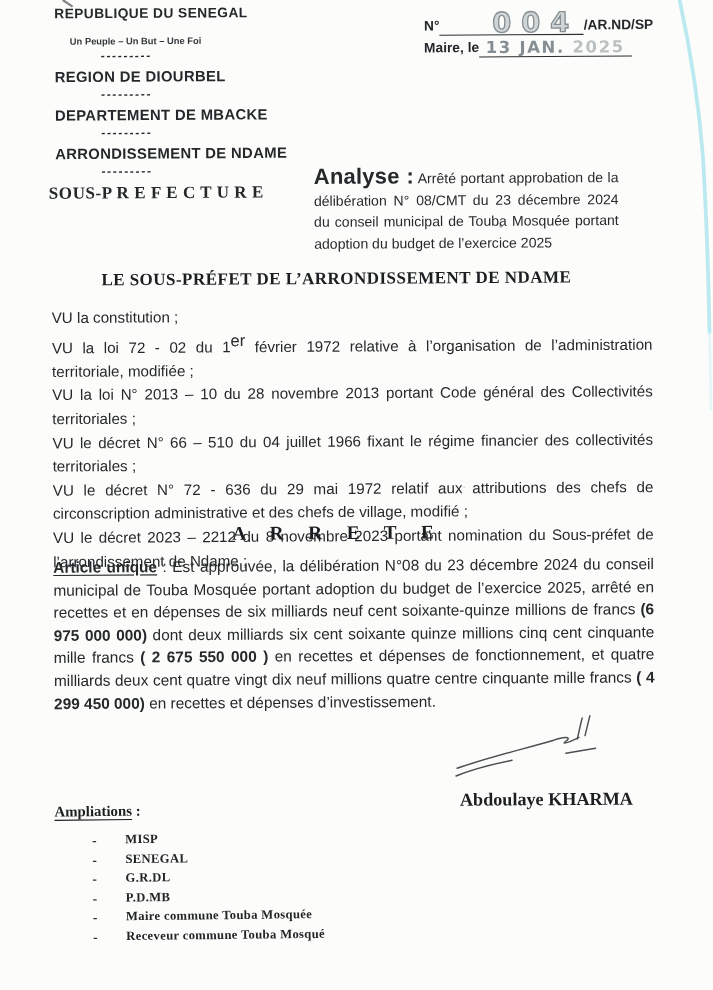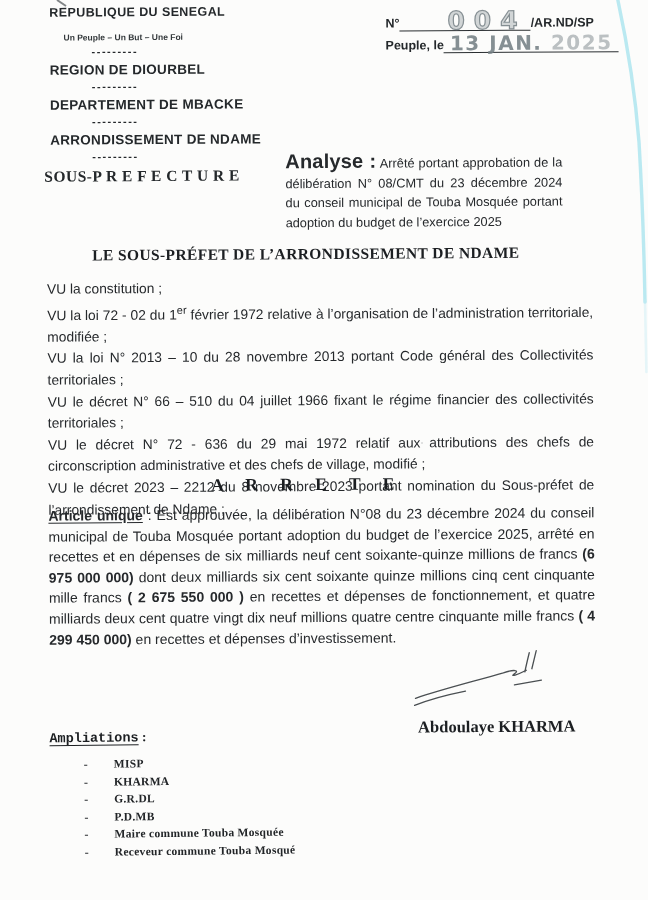--- a/index.html
+++ b/index.html
@@ -26,40 +26,40 @@
   .dateline { position:absolute; left:388px; top:34px; white-space:nowrap; }
   .nr-label { font-size:12.5px; font-weight:700; }
   .u-slot { display:inline-block; border-bottom:1.6px solid #2a2e31; vertical-align:bottom; }
   .stamp-digits {
     font-family:"DejaVu Sans", sans-serif; font-weight:700; font-size:25px; line-height:22px;
     letter-spacing:9px; color:rgba(130,141,146,0.35);
     -webkit-text-stroke:1.2px rgba(116,127,132,0.85);
     display:inline-block; padding:0 4px 0 8px; transform:translateY(3px);margin-left:40px;
   }
   .stamp-date {
-    font-family:"DejaVu Sans", sans-serif; font-weight:700; font-size:20px; line-height:16px;
+    font-family:"DejaVu Sans", sans-serif; font-weight:700; font-size:15px; line-height:16px;
     letter-spacing:1.5px; color:rgba(116,127,132,0.88);
     display:inline-block; padding:0 6px; transform:translateY(2px);
   }
   .stamp-date .faded { opacity:0.55; }
 
   
   .analyse { position:absolute; left:287px; top:152px; width:277px; text-align:justify;
              font-size:12.8px; line-height:19.5px; color:#26292c; }
   .analyse-label { font-size:20px; font-weight:700; letter-spacing:0.2px; }
 
   
   .doc-title { position:absolute; left:0; top:245px; width:614px; text-align:center;
                font-family:"Liberation Serif", serif; font-weight:700; font-size:15.5px;
                letter-spacing:0.4px; color:#1c1f22; }
 
   
   .vu-block { position:absolute; left:48px; top:277px; width:546px; }
   .vu-line { text-align:justify; font-size:13.8px; line-height:21.6px; color:#26292c; }
-  .vu-line sup { font-size:11px; }
+  .vu-line sup { font-size:15px; }
 
   
   .arrete { position:absolute; left:0; top:474px; width:614px; text-align:center;
             font-family:"Liberation Serif", serif; font-weight:700; font-size:17.5px;
             letter-spacing:9px; color:#1b1e21; }
 
   
   .article { position:absolute; left:48px; top:504px; width:546px; text-align:justify;
              font-size:14px; line-height:20.6px; color:#26292c; }
   .article-label { font-weight:700; text-decoration:underline; text-underline-offset:2px;margin-top:28px; }
@@ -67,21 +67,21 @@
 
   
   .sig-svg { position:absolute; left:412px; top:648px; }
   .signer { position:absolute; left:405px; top:718px; width:180px; text-align:center;
             font-family:"Liberation Serif", serif; font-weight:700; font-size:16.5px; color:#1c1f22; }
 
   
   .ampliations { position:absolute; left:48px; top:728px; transform:rotate(-0.3deg); }
   .amp-label { font-family:"Liberation Serif", serif; font-weight:700; font-size:13.5px;
                color:#1c1f22; }
-  .amp-label .u { text-decoration:underline; text-underline-offset:3px;font-family:Liberation Mono, monospace; }
+  .amp-label .u { text-decoration:underline; text-underline-offset:3px; }
   .amp-list { margin:10px 0 0 34px; }
   .amp-item { display:flex; gap:26px; line-height:17.5px; }
   .amp-dash { font-family:"Liberation Serif", serif; font-weight:700; font-size:12px; color:#2a2e31; }
   .amp-text { font-family:"Liberation Serif", serif; font-weight:700; font-size:11.5px;
               letter-spacing:0.3px; color:#222528; }
 
   
   .artifact-layer { position:absolute; inset:0; pointer-events:none; }
   .speck { position:absolute; background:rgba(70,75,78,0.5); border-radius:50%; }
 </style>
@@ -102,21 +102,21 @@
       <div class="lh-line">ARRONDISSEMENT DE NDAME</div>
       <div class="lh-sep">---------</div>
       <div class="lh-prefecture">SOUS-P R E F E C T U R E</div>
     </div>
 
     <div class="numline">
       <span class="nr-label">N°</span><span class="u-slot"><span class="stamp-digits">004</span></span><span class="nr-label">/AR.ND/SP</span>
     </div>
 
     <div class="dateline">
-      <span class="nr-label">Peuple, le</span><span class="u-slot"><span class="stamp-date"><span>13 JAN.</span> <span class="faded">2025</span></span></span>
+      <span class="nr-label">Maire, le</span><span class="u-slot"><span class="stamp-date"><span>13 JAN.</span> <span class="faded">2025</span></span></span>
     </div>
 
     <p class="analyse"><span class="analyse-label">Analyse :</span><span> Arrêté portant approbation de la délibération N° 08/CMT du 23 décembre 2024 du conseil municipal de Touba Mosquée portant adoption du budget de l’exercice 2025</span></p>
 
     <div class="doc-title">LE SOUS-PRÉFET DE L’ARRONDISSEMENT DE NDAME</div>
 
     <div class="vu-block">
         <p class="vu-line">VU la constitution ;</p>
         <p class="vu-line">VU la loi 72 - 02 du 1<sup>er</sup> février 1972 relative à l’organisation de l’administration territoriale, modifiée ;</p>
         <p class="vu-line">VU la loi N° 2013 – 10 du 28 novembre 2013 portant Code général des Collectivités territoriales ;</p>
@@ -142,21 +142,21 @@
 
     <div class="ampliations">
       <div class="amp-label"><span class="u">Ampliations</span><span> :</span></div>
       <div class="amp-list">
           <div class="amp-item">
             <span class="amp-dash">-</span>
             <span class="amp-text">MISP</span>
           </div>
           <div class="amp-item">
             <span class="amp-dash">-</span>
-            <span class="amp-text">KHARMA</span>
+            <span class="amp-text">SENEGAL</span>
           </div>
           <div class="amp-item">
             <span class="amp-dash">-</span>
             <span class="amp-text">G.R.DL</span>
           </div>
           <div class="amp-item">
             <span class="amp-dash">-</span>
             <span class="amp-text">P.D.MB</span>
           </div>
           <div class="amp-item">

